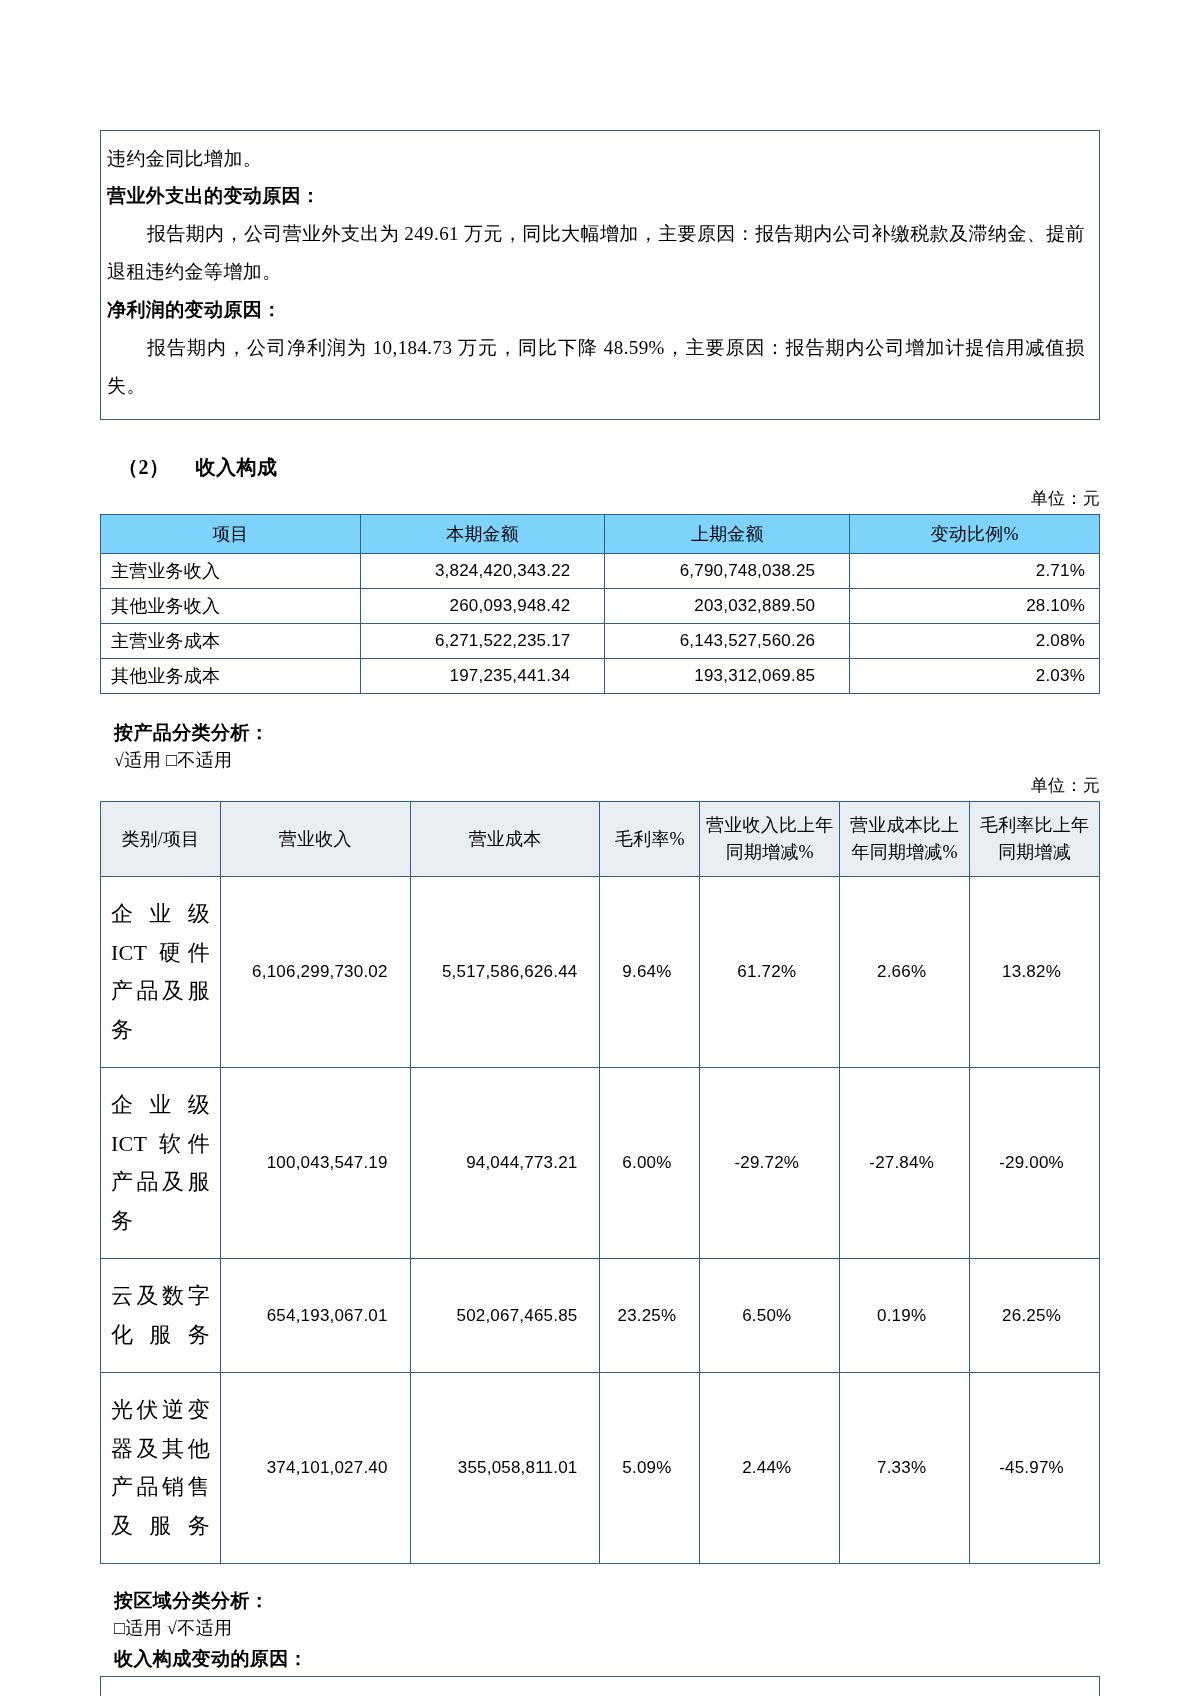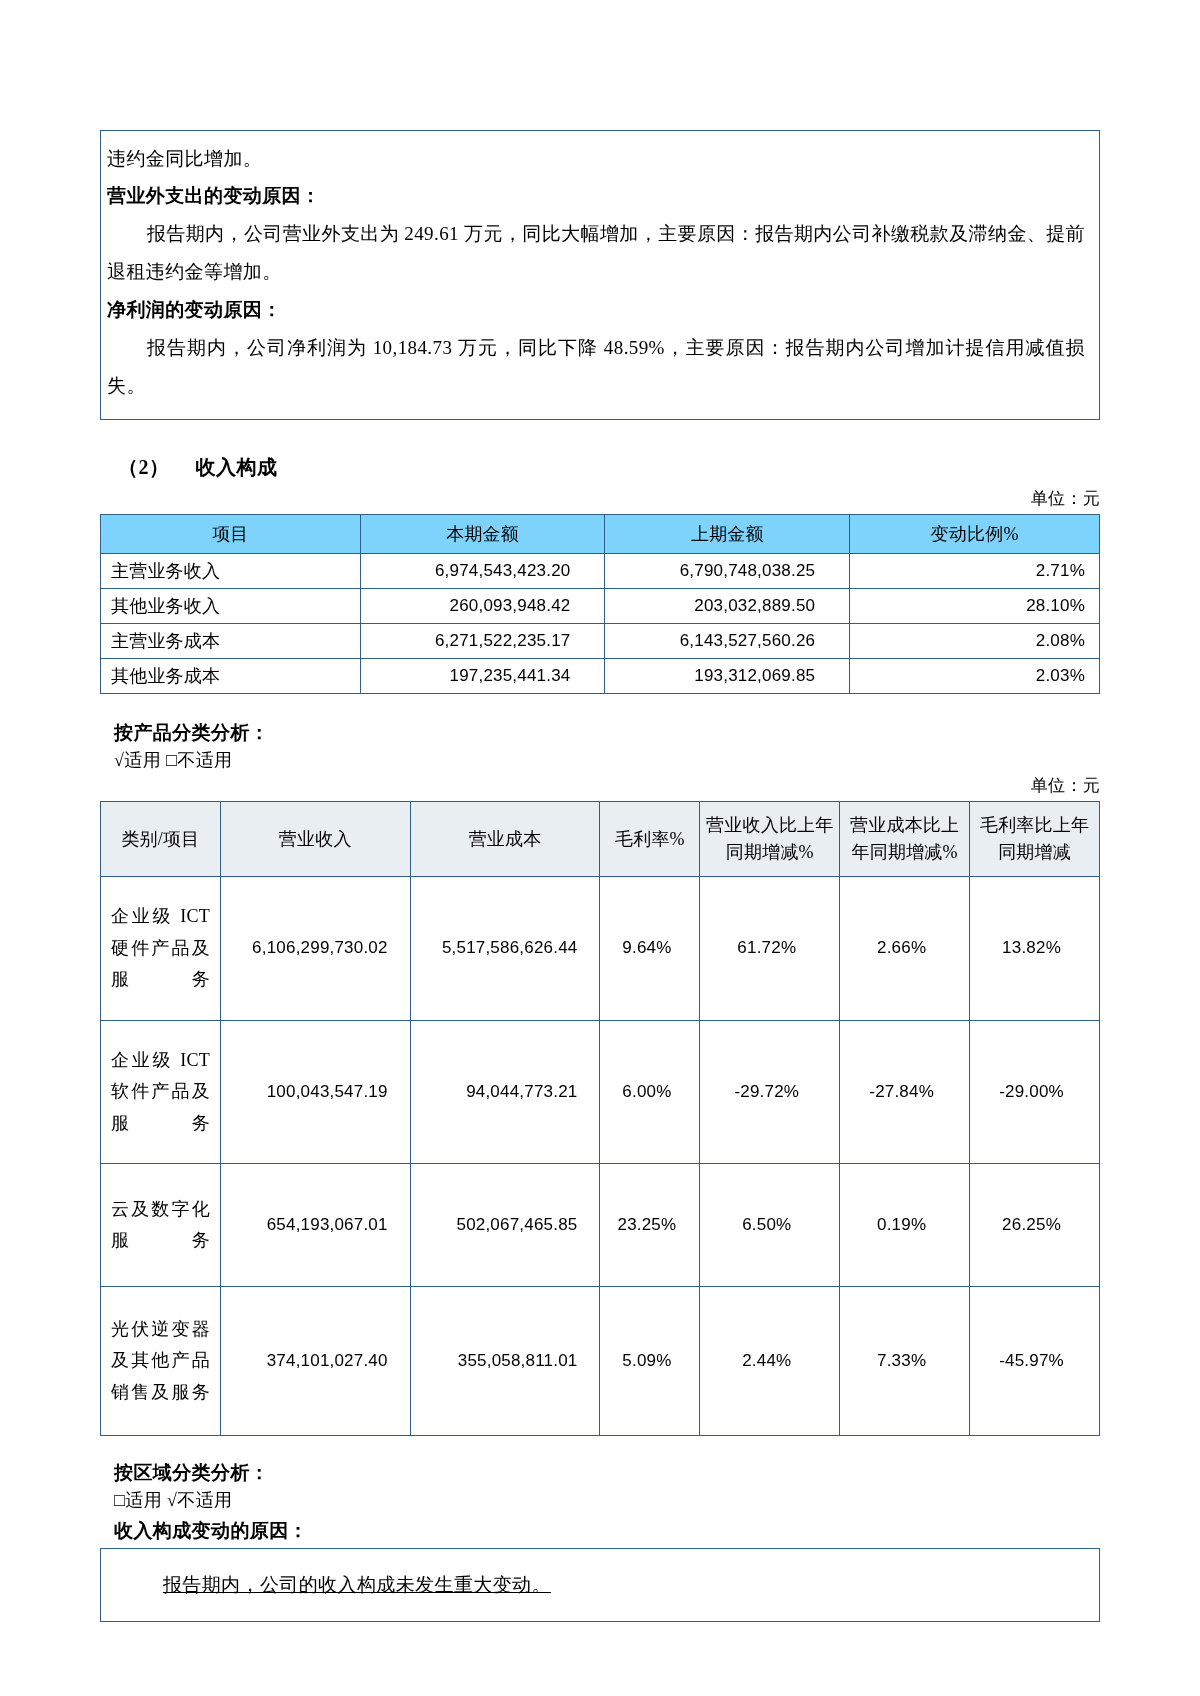--- a/index.html
+++ b/index.html
@@ -110,23 +110,23 @@
     line-height: 1.5;
     padding: 10px 4px;
   }
   .t2 td {
     vertical-align: middle;
     height: 74px;
   }
   .t2 td.cat {
     text-align: justify;
     text-align-last: justify;
-    font-size: 18px;
+    font-size: 22px;
     line-height: 1.75;
-    padding: 24px 10px;
+    padding: 18px 10px;
   }
   .t2 td.num {
     text-align: right;
     padding-right: 22px;
     font-family: "Liberation Sans", sans-serif;
     font-size: 17px;
   }
   .t2 td.numc {
     text-align: center;
     padding-right: 14px;
@@ -185,21 +185,21 @@
       <tr>
         <th>项目</th>
         <th>本期金额</th>
         <th>上期金额</th>
         <th>变动比例%</th>
       </tr>
     </thead>
     <tbody>
       <tr>
         <td class="lbl">主营业务收入</td>
-        <td class="num">6,974,543,423.20</td>
+        <td class="num">3,824,420,343.22</td>
         <td class="num">6,790,748,038.25</td>
         <td class="pct">2.71%</td>
       </tr>
       <tr>
         <td class="lbl">其他业务收入</td>
         <td class="num">260,093,948.42</td>
         <td class="num">203,032,889.50</td>
         <td class="pct">28.10%</td>
       </tr>
       <tr>

